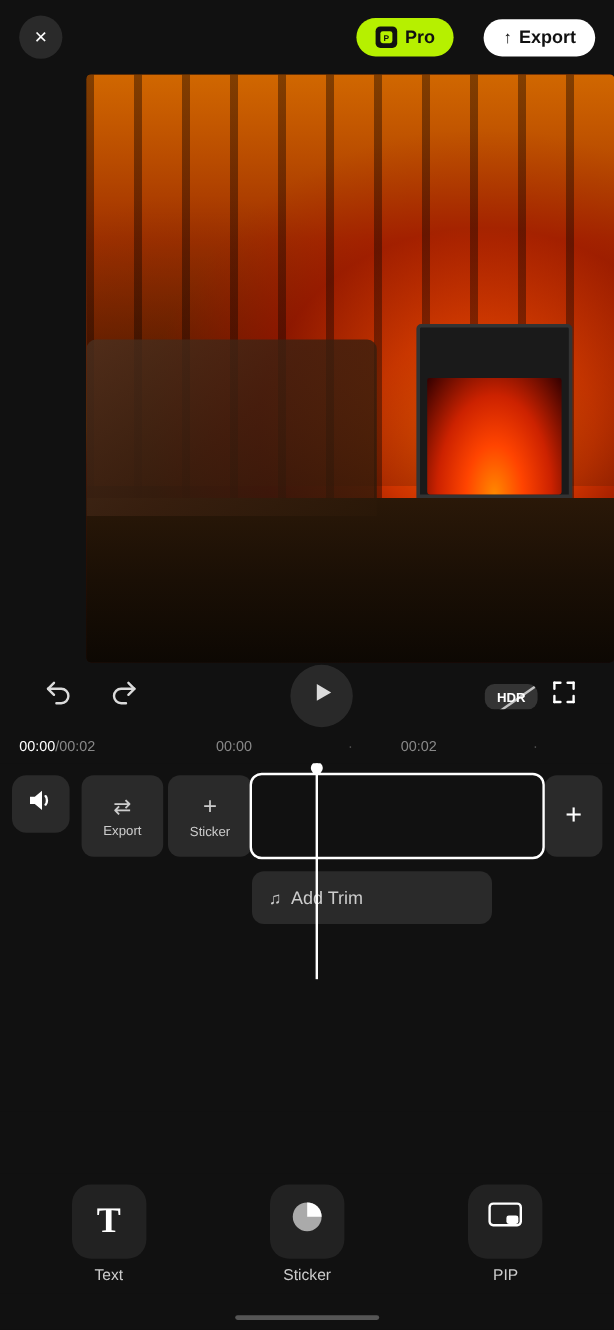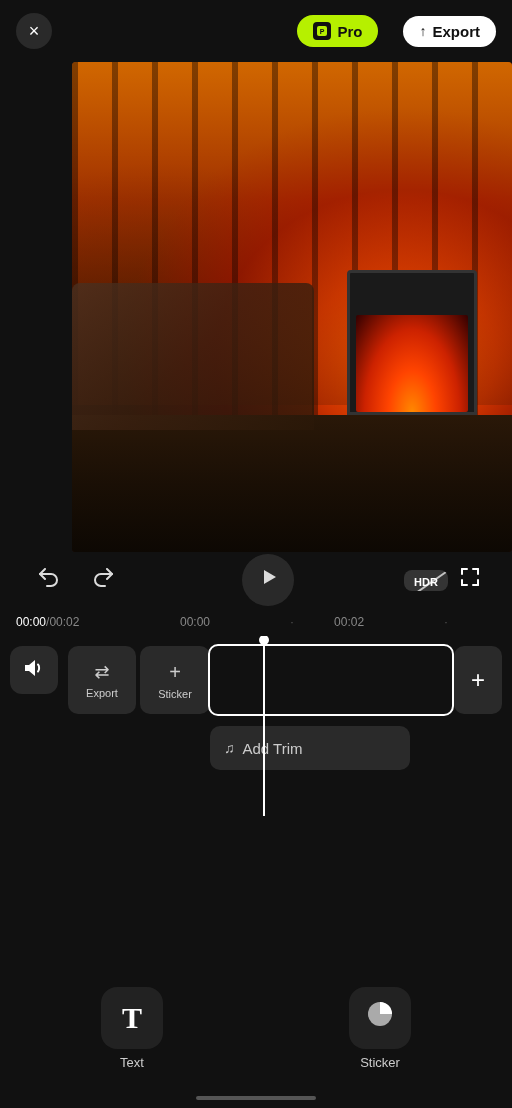--- a/index.html
+++ b/index.html
@@ -603,16 +603,27 @@
       <span>
         <svg width="32" height="32" viewBox="0 0 32 32" fill="none">
           <circle cx="16" cy="16" r="12" fill="#aaa"></circle>
           <path d="M16 4 A12 12 0 0 1 28 16 L16 16 Z" fill="white"></path>
         </svg>
       </span>
     </div>
     <span class="tool-label">Sticker</span>
   </div>
 
+  <div class="tool-item">
+    <div class="tool-icon-wrap">
+      <span>
+        <svg width="30" height="26" viewBox="0 0 30 26" fill="none">
+          <rect x="2" y="2" width="26" height="18" rx="3" stroke="white" stroke-width="2" fill="none"></rect>
+          <rect x="16" y="12" width="10" height="7" rx="2" fill="white"></rect>
+        </svg>
+      </span>
+    </div>
+    <span class="tool-label">PIP</span>
+  </div>
 
 </div>
 
 <div class="bottom-indicator"></div>
 
 </body></html>

